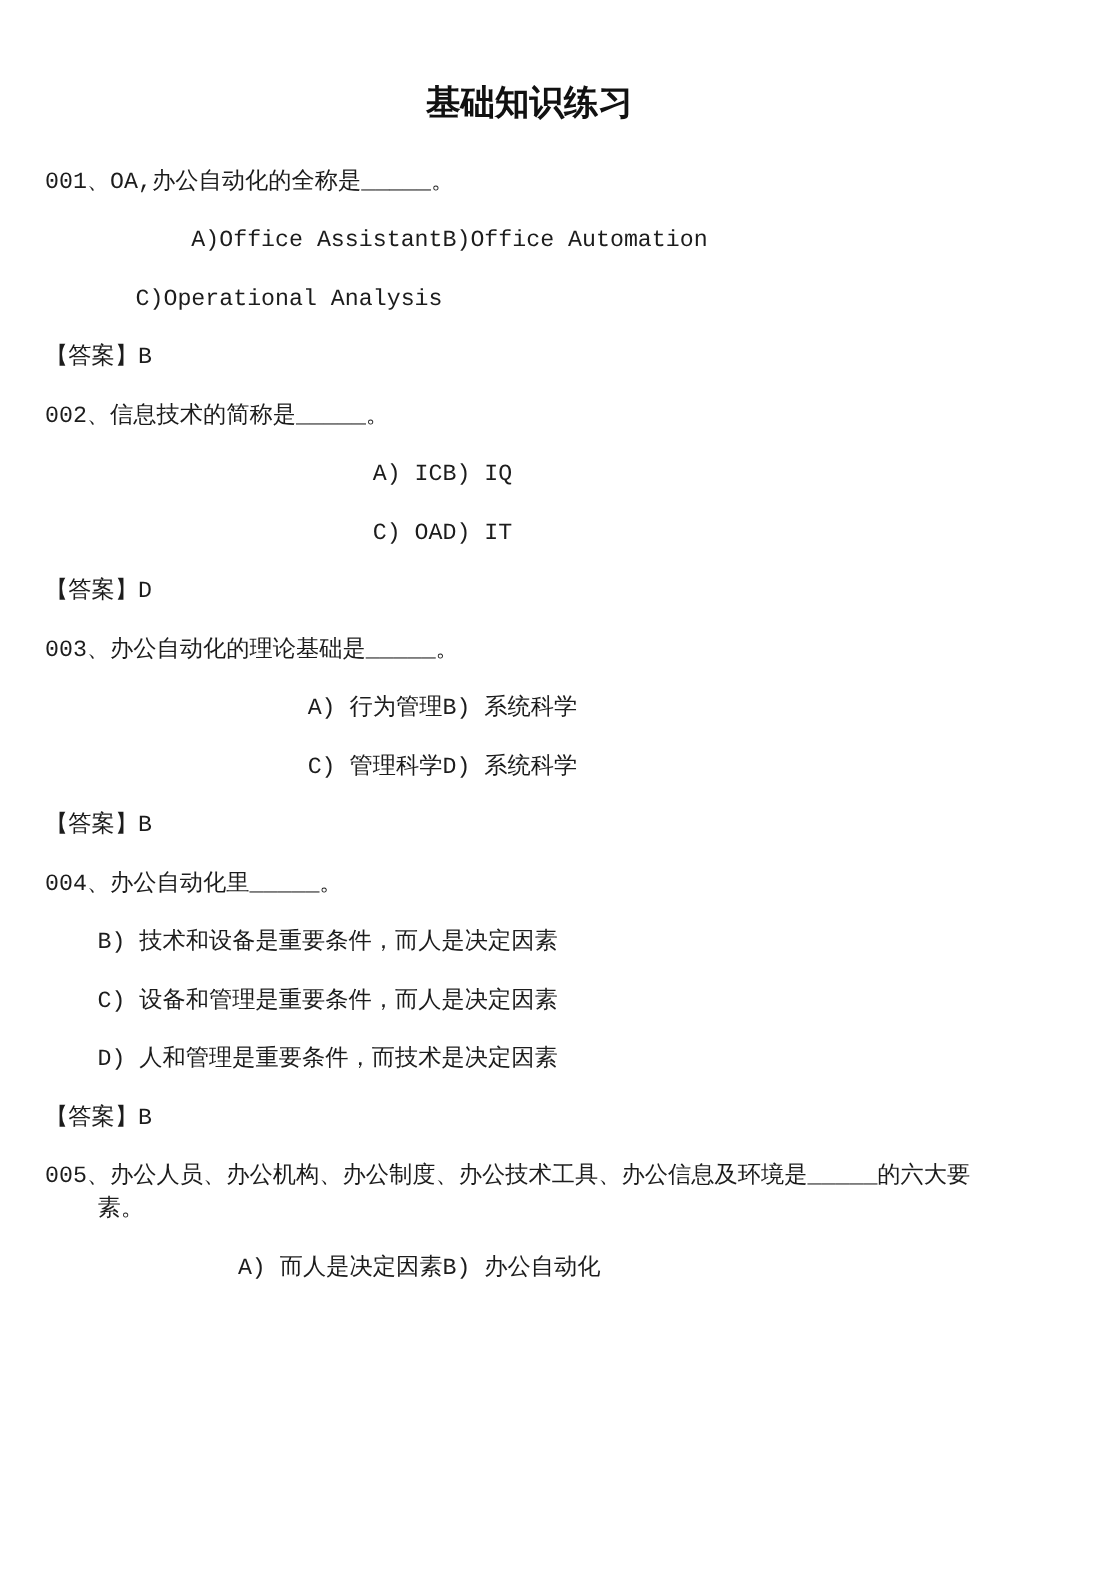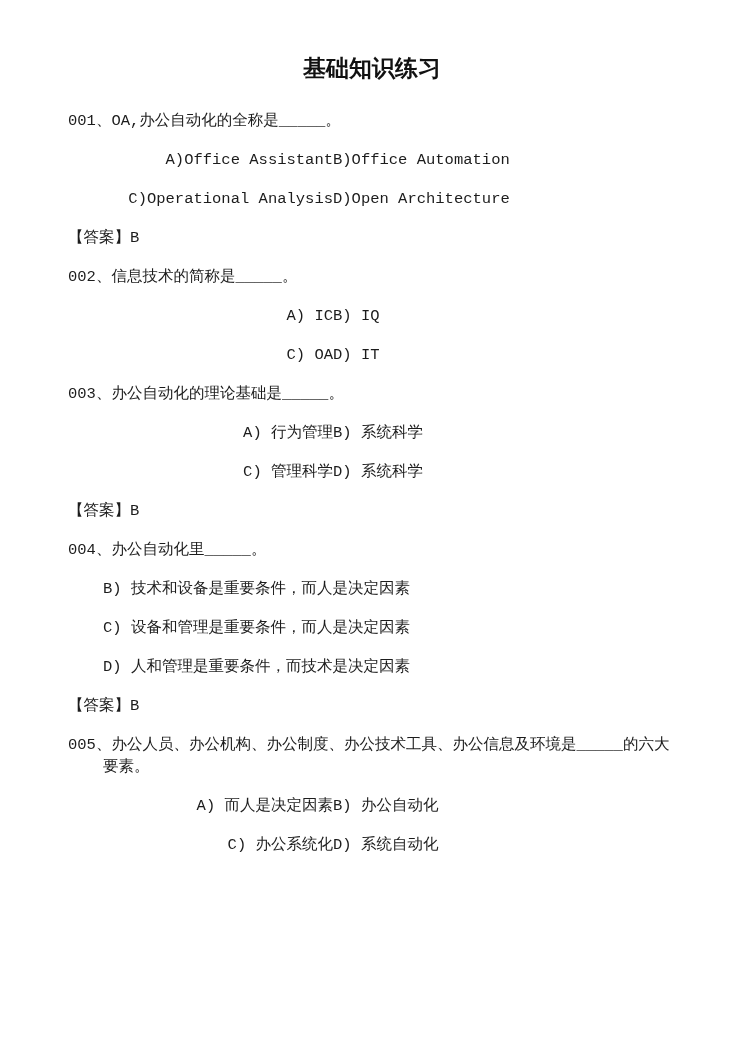--- a/index.html
+++ b/index.html
@@ -8,21 +8,21 @@
     height: 1052px;
     background: #ffffff;
     color: #1c1c1c;
     font-family: "Liberation Mono", "DejaVu Sans Mono", monospace;
     font-size: 15.5px;
   }
   .page {
     box-sizing: border-box;
     width: 744px;
     height: 856px;
-    padding: 54px 68px 0 68px;
+    padding: 54px 68px 0 30px;
     overflow: hidden;
     background: #ffffff;
   }
   .title {
     margin: 0 0 24px 0;
     text-align: center;
     font-size: 23px;
     font-weight: bold;
     line-height: 32px;
     color: #111111;
@@ -47,34 +47,34 @@
   <h1 class="title">基础知识练习</h1>
   <div id="questions">
       <div class="q-block">
         <p class="stem"><span class="q-num">001、</span><span class="q-text">OA,办公自动化的全称是_____。</span></p>
         <p class="opt-row">
           <span class="opt col1">A)Office Assistant</span>
           <span class="opt">B)Office Automation</span>
         </p>
         <p class="opt-row">
           <span class="opt col1">C)Operational Analysis</span>
-          <span class="opt">D)Open Architecture</span>
         </p>
         <p class="answer"><span class="ans-label">【答案】</span><span class="ans-value">B</span></p>
       </div>
       <div class="q-block">
         <p class="stem"><span class="q-num">002、</span><span class="q-text">信息技术的简称是_____。</span></p>
         <p class="opt-row">
           <span class="opt col1">A) IC</span>
           <span class="opt">B) IQ</span>
         </p>
         <p class="opt-row">
           <span class="opt col1">C) OA</span>
           <span class="opt">D) IT</span>
         </p>
+        <p class="answer"><span class="ans-label">【答案】</span><span class="ans-value">D</span></p>
       </div>
       <div class="q-block">
         <p class="stem"><span class="q-num">003、</span><span class="q-text">办公自动化的理论基础是_____。</span></p>
         <p class="opt-row">
           <span class="opt col1">A) 行为管理</span>
           <span class="opt">B) 系统科学</span>
         </p>
         <p class="opt-row">
           <span class="opt col1">C) 管理科学</span>
           <span class="opt">D) 系统科学</span>

